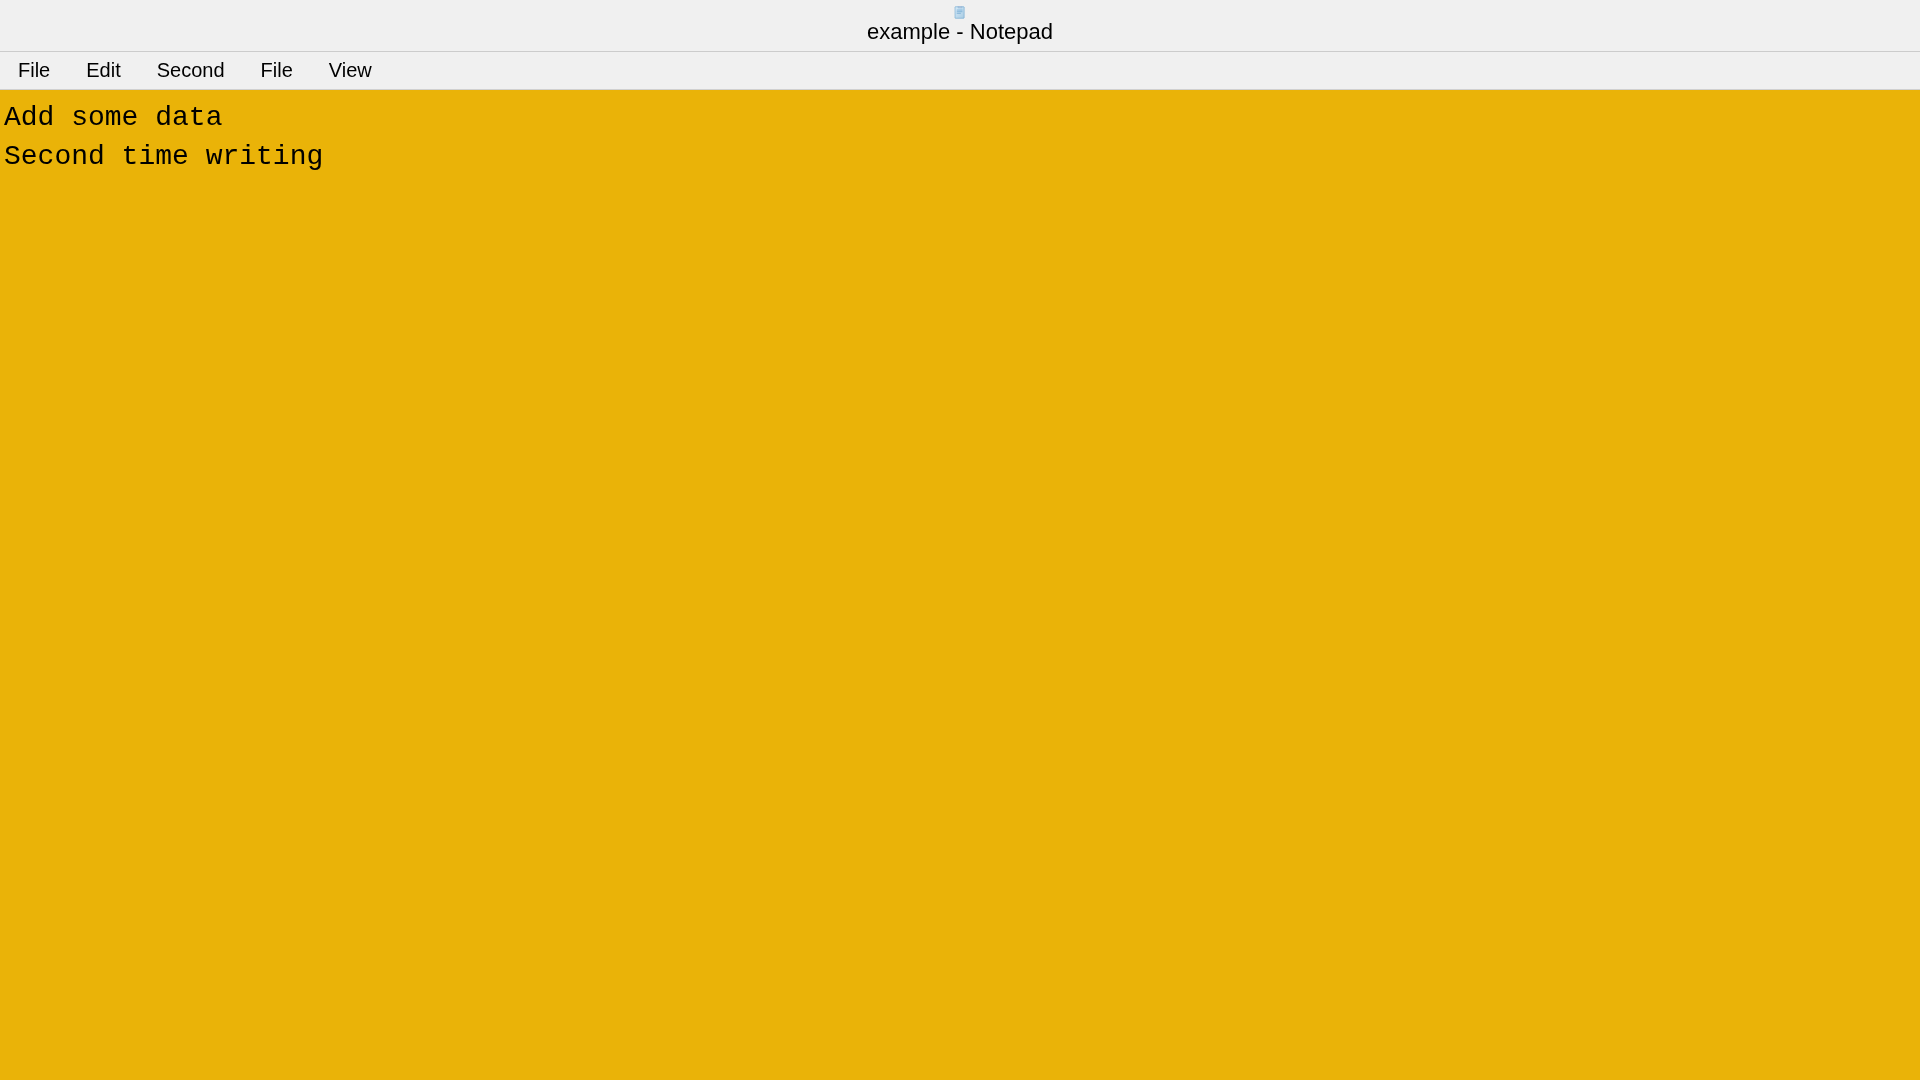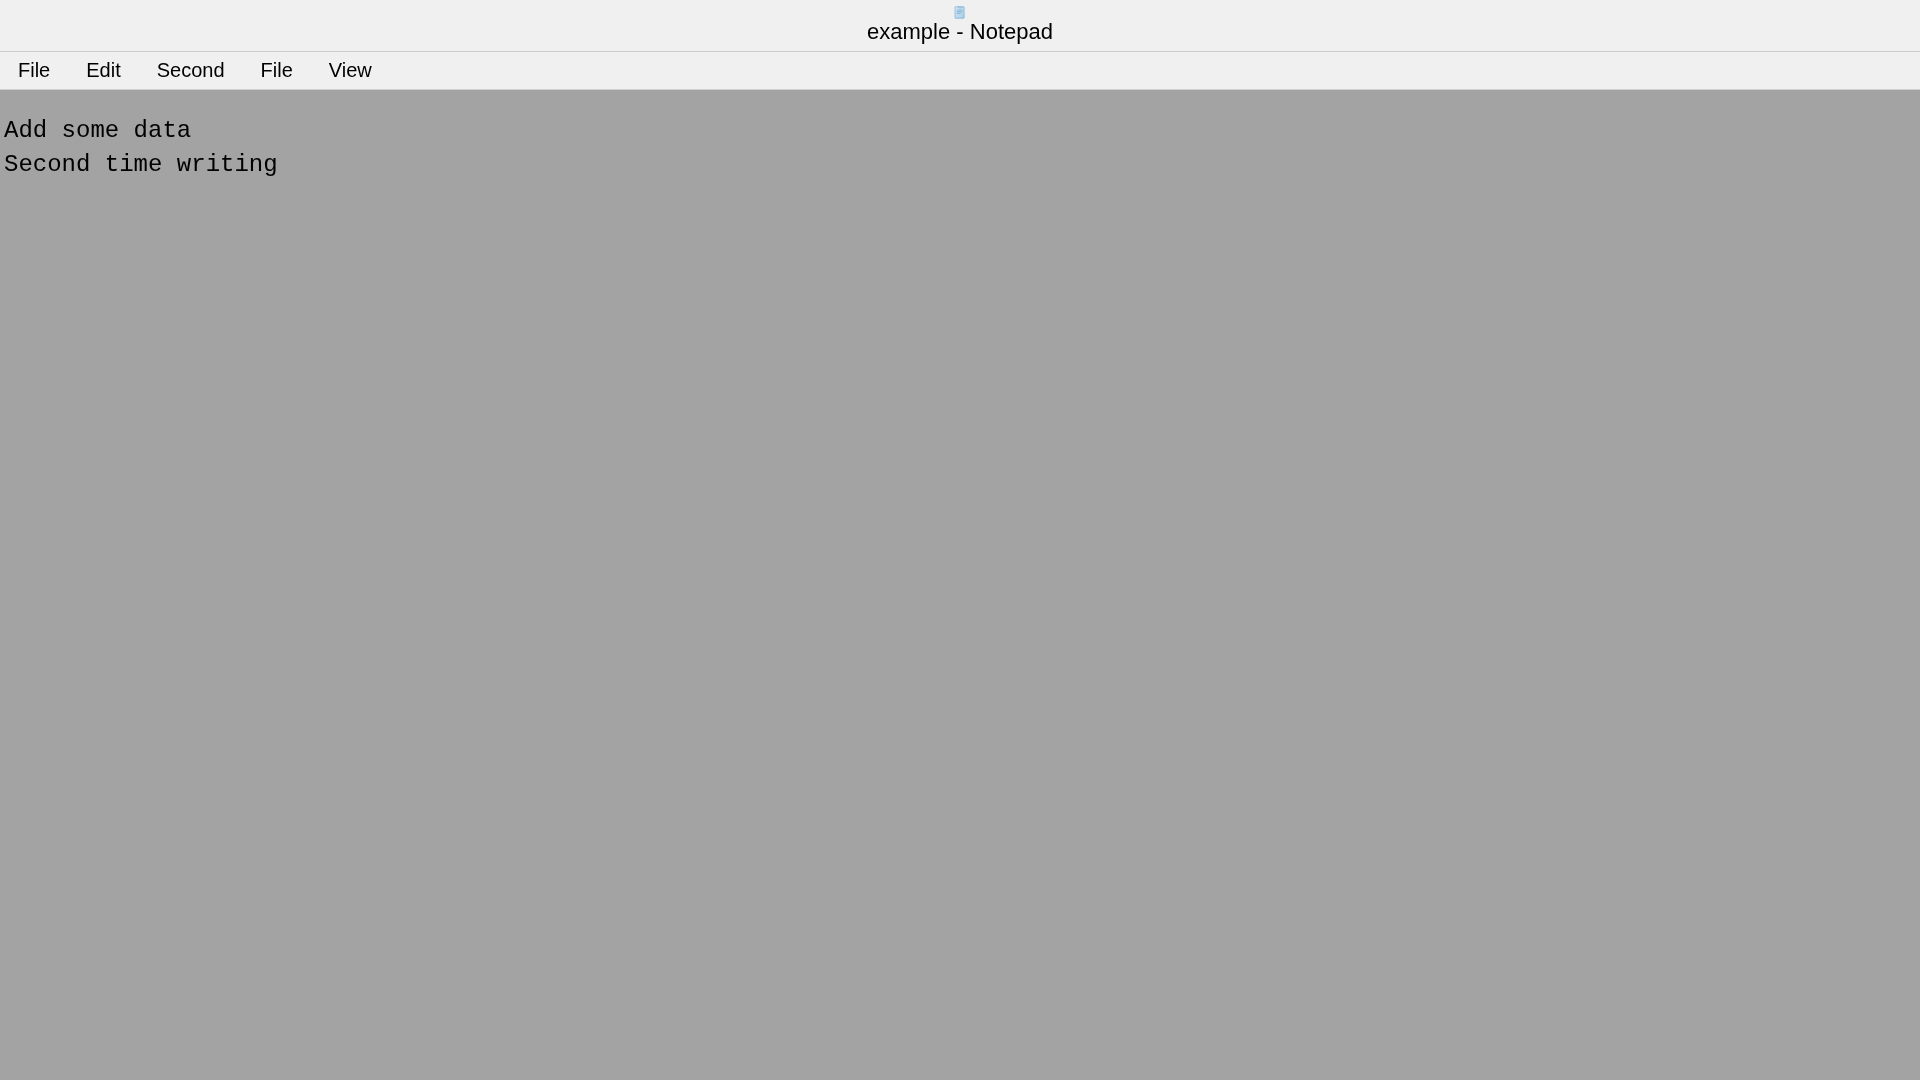--- a/index.html
+++ b/index.html
@@ -47,27 +47,27 @@
       font-size: 20px;
       color: #000000;
       padding: 4px 18px;
       cursor: pointer;
       white-space: nowrap;
     }
 
     .editor-area {
       width: 100%;
       height: calc(1080px - 90px);
-      padding: 24px 4px;
-      background: #a3a3a3;
+      padding: 8px 4px;
+      background: #eab308;
       border: none;
       outline: none;
       resize: none;
       font-family: 'Courier New', Courier, monospace;
-      font-size: 24px;
+      font-size: 28px;
       color: #000000;
       line-height: 1.4;
       overflow: auto;
     }
 
     
     .notepad-icon-svg {
       width: 32px;
       height: 32px;
     }

